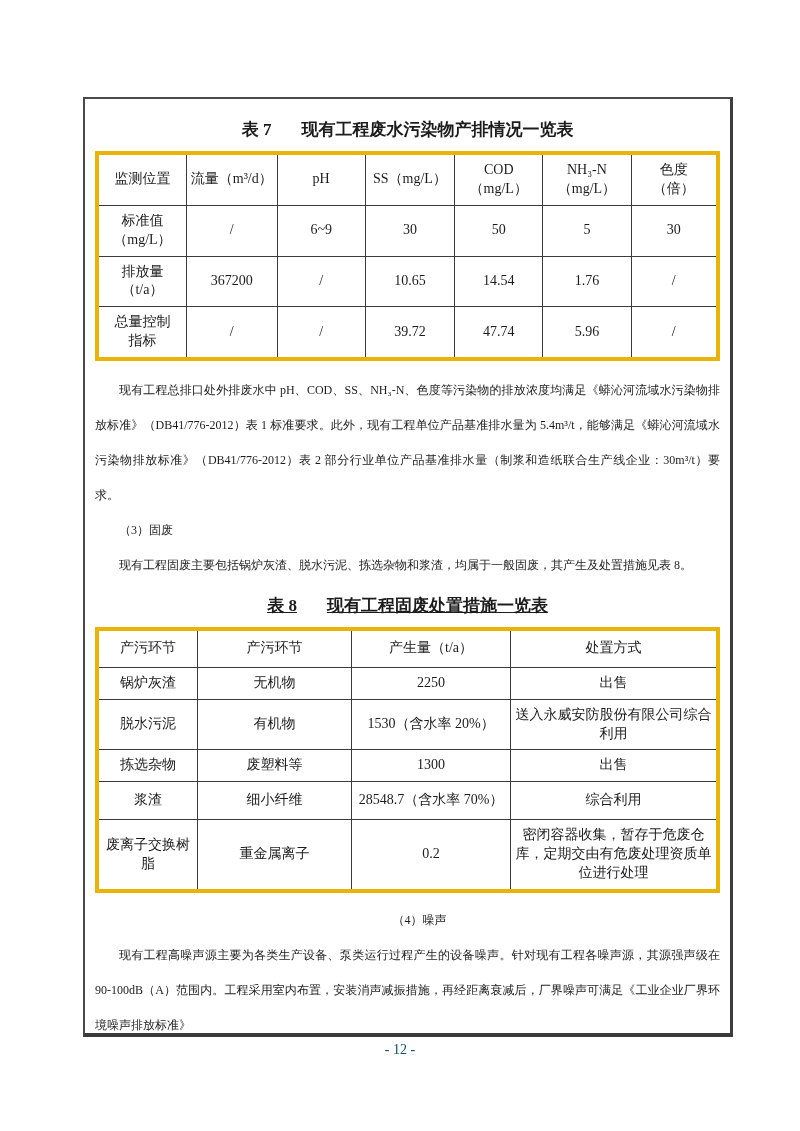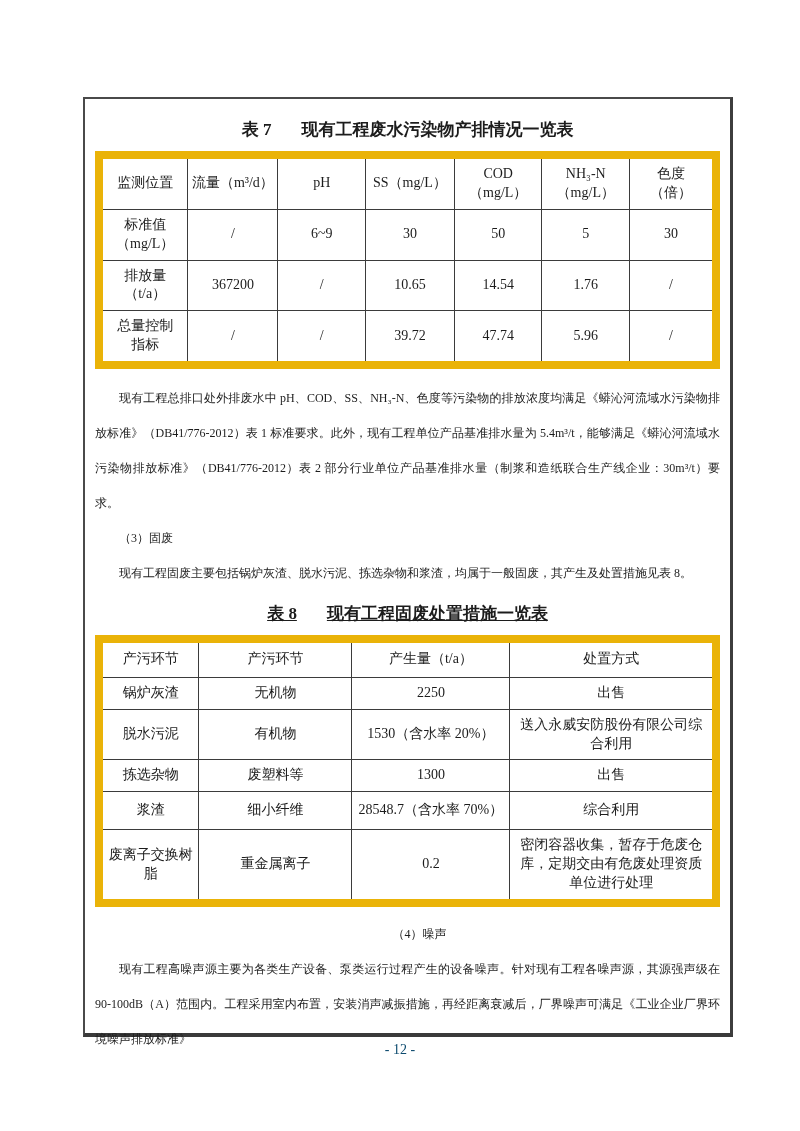--- a/index.html
+++ b/index.html
@@ -27,21 +27,21 @@
     font-weight:bold;
     font-size:17px;
     line-height:26px;
     margin:2px 0 8px 0;
   }
   .cap-label{margin-right:30px;}
   table{
     width:100%;
     border-collapse:collapse;
     table-layout:fixed;
-    border:8px solid #eab308;
+    border:4px solid #eab308;
   }
   th,td{
     border:1px solid #3b3b3b;
     font-size:14px;
     font-weight:normal;
     line-height:1.35;
     text-align:center;
     vertical-align:middle;
     padding:6px 3px;
     white-space:pre-line;

